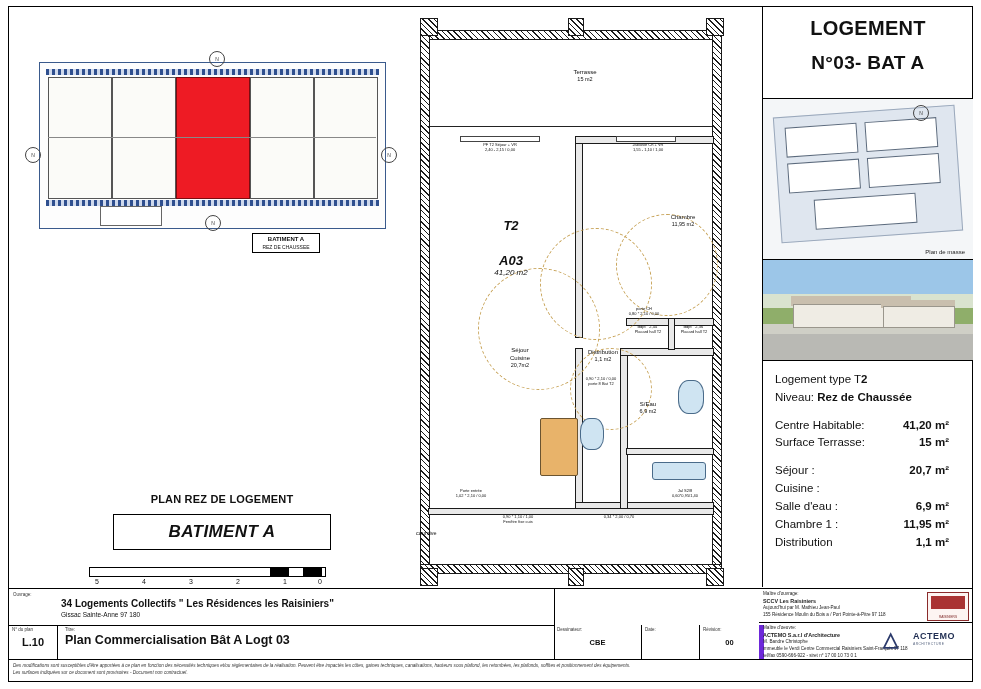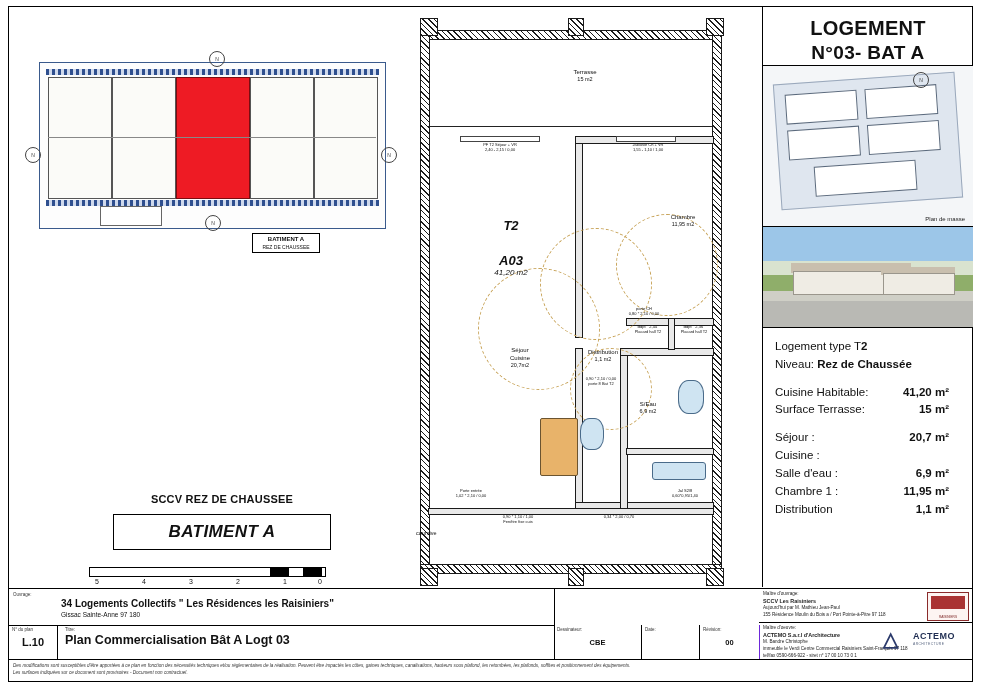--- a/index.html
+++ b/index.html
@@ -49,23 +49,23 @@
   .thin{position:absolute;border:1px solid #444;}
   .arcdoor{position:absolute;border:1px dashed #c8a45a;border-radius:50%;}
   .t2box{position:absolute;left:60px;top:180px;width:62px;text-align:center;font-style:italic;}
   .t2box .a{font-size:13px;font-weight:bold;margin-top:20px;}
   .t2box .b{font-size:8px;}
   .furn{position:absolute;border:1px solid #6b5430;background:#e8b36a;}
   .fix{position:absolute;border:1px solid #4a6b8a;background:#cfe4f2;border-radius:40%;}
 
   
   .right{position:absolute;left:762px;top:7px;width:211px;height:580px;border-left:1px solid #000;box-sizing:border-box;}
-  .rt-title{padding:10px 8px 1px 8px;text-align:center;border-bottom:1px solid #000;}
+  .rt-title{padding:10px 8px 24px 8px;text-align:center;border-bottom:1px solid #000;}
   .rt-title .l1{font-size:20px;font-weight:bold;letter-spacing:.3px;}
-  .rt-title .l2{font-size:19px;font-weight:bold;letter-spacing:.3px;margin-top:2px;}
+  .rt-title .l2{font-size:19px;font-weight:bold;letter-spacing:.3px;margin-top:12px;}
   .masse{position:relative;height:160px;border-bottom:1px solid #000;background:#f4f6f8;overflow:hidden;}
   .masse .plot{position:absolute;left:14px;top:12px;width:180px;height:124px;background:#dfe6ef;border:1px solid #9aa8bb;transform:rotate(-4deg);}
   .masse .blk{position:absolute;background:#ffffff;border:1px solid #5b6a7d;}
   .masse .cap{position:absolute;right:8px;bottom:4px;font-size:6px;color:#222;}
   .photo{position:relative;height:100px;border-bottom:1px solid #000;background:linear-gradient(#9cc6e8 0 34%,#d9e3cf 34% 56%,#cfcfc6 56% 100%);overflow:hidden;}
   .photo .bld{position:absolute;background:#efece4;border:1px solid #9a968c;}
   .photo .roof{position:absolute;background:#c9bfae;}
   .photo .road{position:absolute;left:0;right:0;bottom:0;height:26px;background:#b9b9b4;}
   .photo .grass{position:absolute;left:0;right:0;top:48px;height:16px;background:#8fae6a;}
   .specs{padding:10px 24px 0 12px;font-size:11.5px;}
@@ -77,21 +77,21 @@
   
   .cart{position:absolute;left:9px;top:588px;width:964px;height:93px;border-top:1px solid #000;box-sizing:border-box;}
   .cart .col-l{position:absolute;left:0;top:0;width:545px;height:70px;border-right:1px solid #000;}
   .cart .r1{position:absolute;left:0;top:0;width:545px;height:36px;border-bottom:1px solid #000;}
   .cart .lblsm{position:absolute;font-size:4.5px;color:#333;}
   .cart .mainline{position:absolute;left:52px;top:9px;font-size:10px;font-weight:bold;}
   .cart .subline{position:absolute;left:52px;top:22px;font-size:6.5px;}
   .cart .numbox{position:absolute;left:0;top:36px;width:48px;height:34px;border-right:1px solid #000;text-align:center;}
   .cart .numbox span{display:block;margin-top:11px;font-size:11px;font-weight:bold;}
   .cart .plan-title{position:absolute;left:56px;top:44px;font-size:12.5px;font-weight:bold;}
-  .cart .mid{position:absolute;left:545px;top:36px;width:205px;height:34px;border-right:1px solid #6d28d9;text-decoration:underline;}
+  .cart .mid{position:absolute;left:545px;top:36px;width:205px;height:34px;border-right:5px solid #6d28d9;text-decoration:underline;}
   .cart .mid .cell{position:absolute;top:0;height:34px;border-right:1px solid #000;box-sizing:border-box;}
   .cart .mid .cell:last-child{border-right:none;}
   .cart .cellv{position:absolute;left:0;right:0;top:13px;text-align:center;font-size:7.5px;font-style:italic;}
   .cart .cellv.bold{font-weight:bold;font-style:normal;}
   .cart .col-r{position:absolute;left:750px;top:0;width:214px;height:70px;}
   .cart .rrow{position:absolute;left:0;width:214px;box-sizing:border-box;}
   .cart .rr1{top:0;height:34px;border-bottom:1px solid #000;}
   .cart .rr2{top:34px;height:36px;}
   .cart .logo1{position:absolute;right:4px;top:3px;width:40px;height:27px;border:1px solid #8a2b2b;background:#fdf4f2;}
   .cart .logo1 .l{position:absolute;left:3px;top:3px;right:3px;height:13px;background:#a33;}
@@ -128,21 +128,21 @@
     <div class="compass c2">N</div>
     <div class="compass c3">N</div>
     <div class="compass c4">N</div>
 
     <div class="kp-label">
       <b>BATIMENT A</b>
       <div>REZ DE CHAUSSEE</div>
     </div>
 
     <div class="title-block">
-      <div class="t1">SCCV REZ DE CHAUSSEE</div>
+      <div class="t1">PLAN REZ DE LOGEMENT</div>
       <div class="box">
         <span>BATIMENT A</span>
       </div>
     </div>
 
     <div class="scalebar">
       <div class="bar">
         <div class="seg" style="left:180px;width:19px;"></div>
         <div class="seg" style="left:213px;width:19px;"></div>
       </div>
@@ -294,21 +294,21 @@
 
     <div class="specs">
       <div class="row single">
         <span>Logement type T</span><b>2</b>
       </div>
       <div class="row single">
         <span>Niveau:</span> <b>Rez de Chaussée</b>
       </div>
       <div class="gap"></div>
       <div class="row">
-        <span>Cuisine Habitable:</span>
+        <span>Centre Habitable:</span>
         <b>41,20 m²</b>
       </div>
       <div class="row">
         <span>Surface Terrasse:</span>
         <b>15 m²</b>
       </div>
       <div class="gap"></div>
       <div class="row">
         <span>Séjour :</span>
         <b>20,7 m²</b>

